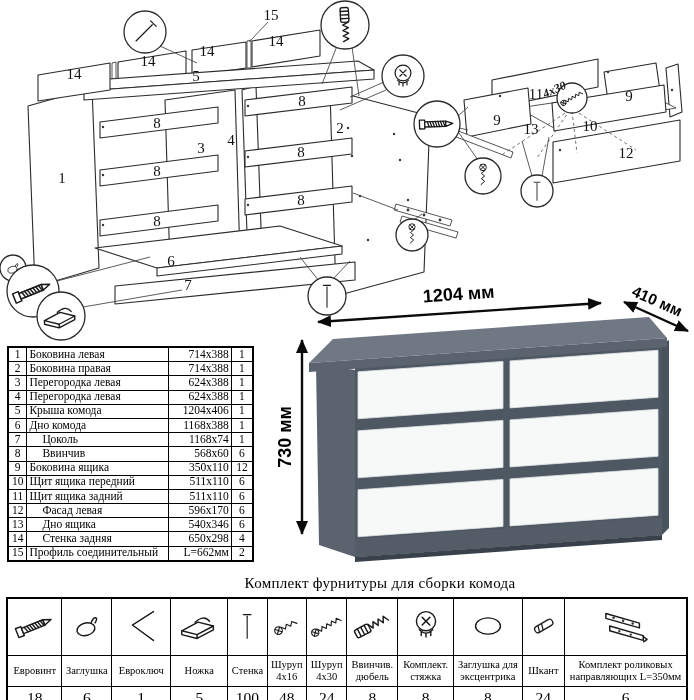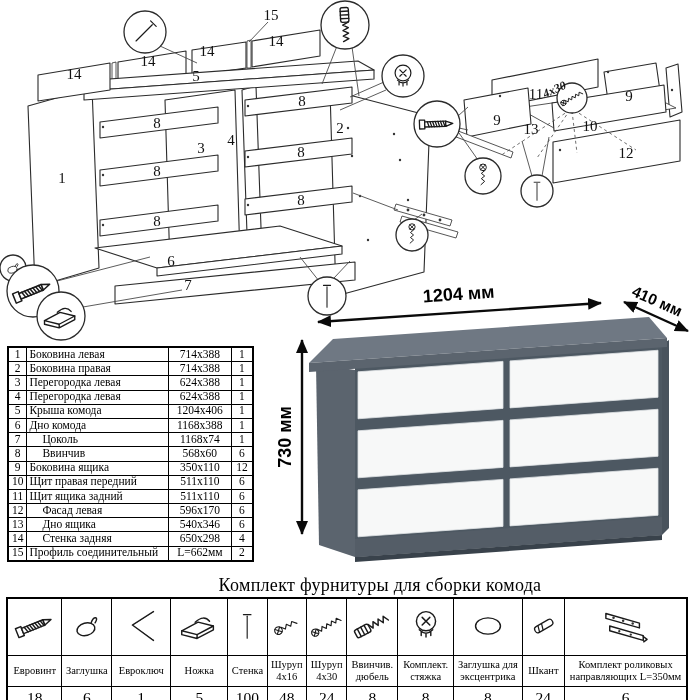--- a/index.html
+++ b/index.html
@@ -12,27 +12,27 @@
   .dash{stroke:#4a4a4a;stroke-width:0.8;fill:none;stroke-dasharray:3 3;}
   .co{fill:#ffffff;stroke:#2b2b2b;stroke-width:1.3;}
   .dot{fill:#333;}
   .plabel{font-family:"Liberation Serif",serif;font-size:15px;fill:#111;text-anchor:middle;}
   .note{font-size:12px;font-style:italic;font-weight:bold;}
   .dim{font-family:"Liberation Sans",sans-serif;font-weight:bold;fill:#000;text-anchor:middle;}
   .dimline{stroke:#0a0a0a;stroke-width:2.4;}
   .sym{stroke:#1a1a1a;stroke-width:1.5;fill:none;stroke-linecap:round;stroke-linejoin:round;}
   .symf{stroke:#1a1a1a;stroke-width:1.5;fill:#fff;stroke-linejoin:round;}
   .title{position:absolute;left:66px;top:575px;width:628px;text-align:center;
-         font-size:18px;letter-spacing:0.3px;}
+         font-size:15px;letter-spacing:0.3px;}
   table{border-collapse:collapse;position:absolute;background:#fff;}
   .parts{left:7px;top:346px;width:247px;font-size:11.5px;border:2px solid #000;}
   .parts td{border:1px solid #000;height:13.2px;padding:0 2px;line-height:1.02;white-space:nowrap;}
   .parts td:nth-child(1){width:15px;text-align:center;}
   .parts td:nth-child(2){width:130px;margin-left:24px;}
-  .parts td:nth-child(3){width:68px;text-align:center;}
+  .parts td:nth-child(3){width:68px;text-align:right;}
   .parts td:nth-child(4){width:20px;text-align:center;}
   .parts td.indent{padding-left:15px;font-family:Liberation Serif, serif;}
   .hw{left:6px;top:597px;width:682px;border:2px solid #000;table-layout:fixed;
       text-align:center;font-size:10.5px;}
   .hw td{border:1px solid #000;padding:1px;white-space:pre-line;line-height:1.1;overflow:hidden;}
   .hw tr:nth-child(1) td{height:54px;vertical-align:middle;}
   .hw tr:nth-child(2) td{height:28px;vertical-align:middle;}
   .hw tr:nth-child(3) td{height:20px;font-size:15.5px;}
   .hwicon{height:46px;max-width:100%;}
 </style>
@@ -388,21 +388,21 @@
           <td>6</td>
         </tr>
         <tr>
           <td>9</td>
           <td>Боковина ящика</td>
           <td>350x110</td>
           <td>12</td>
         </tr>
         <tr>
           <td>10</td>
-          <td>Щит правая передний</td>
+          <td>Щит ящика передний</td>
           <td>511x110</td>
           <td>6</td>
         </tr>
         <tr>
           <td>11</td>
           <td>Щит ящика задний</td>
           <td>511x110</td>
           <td>6</td>
         </tr>
         <tr>

